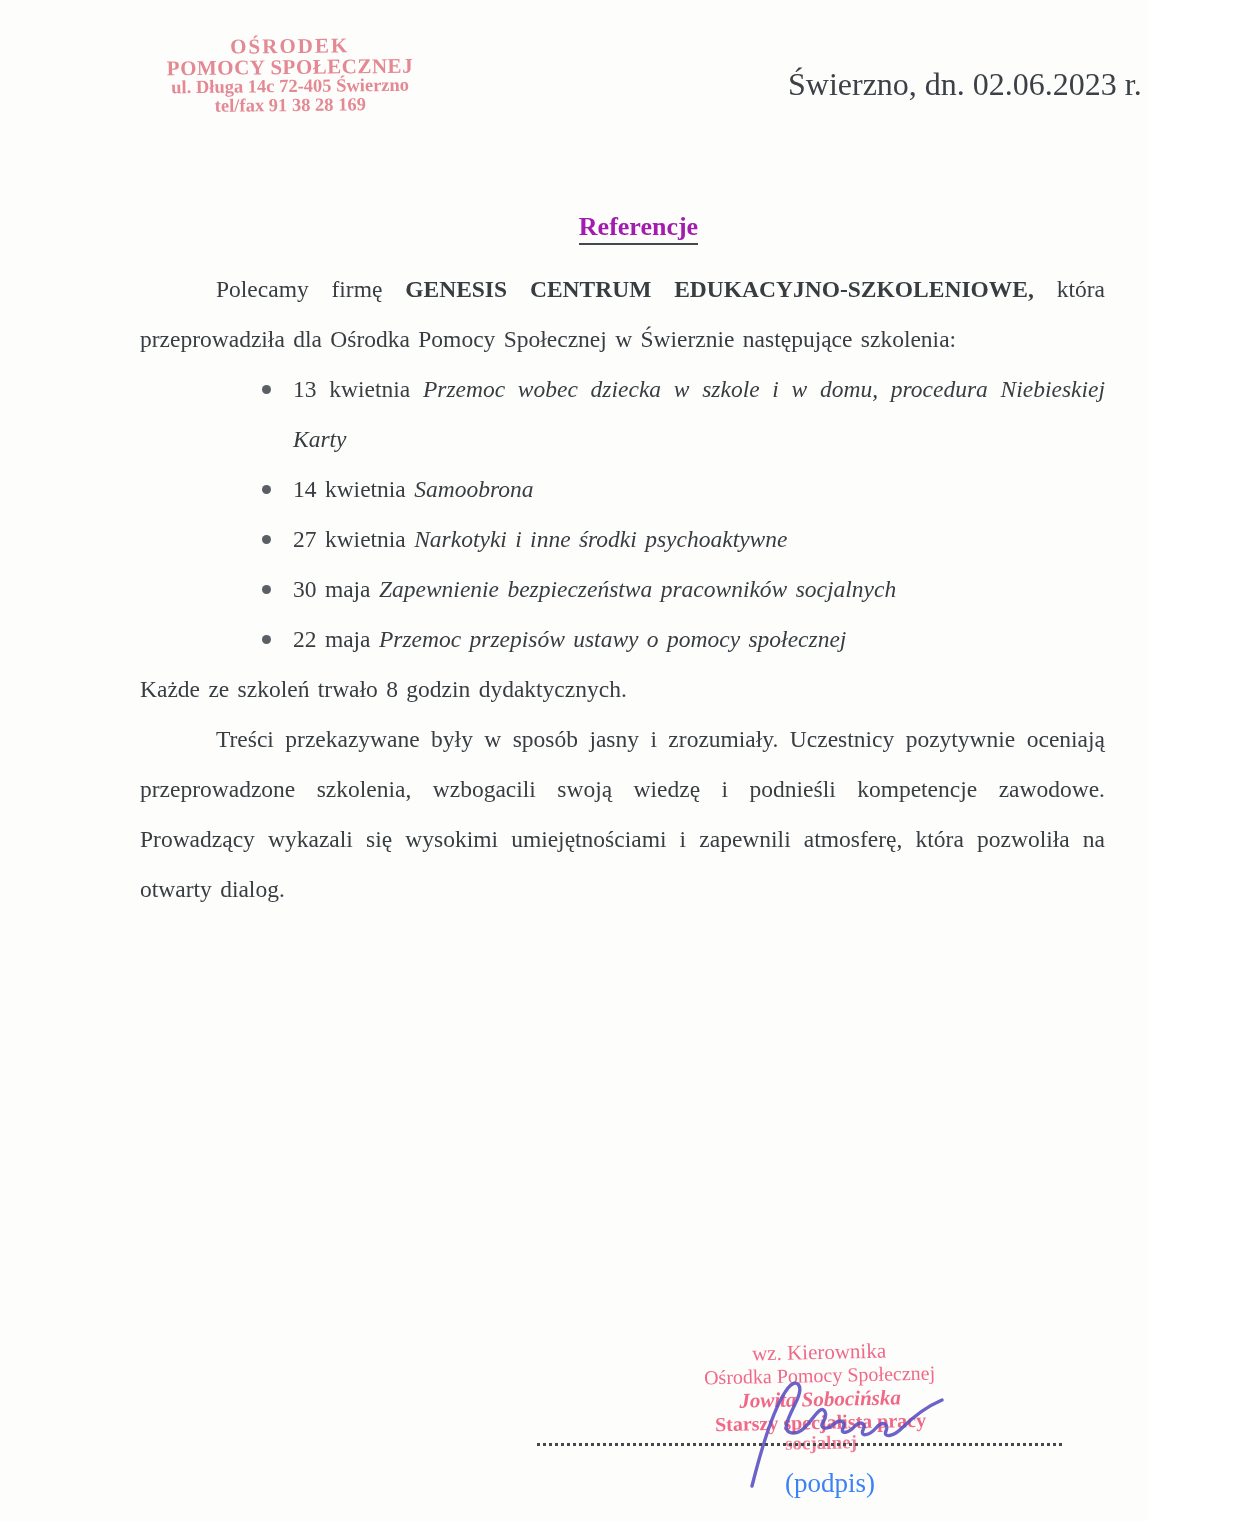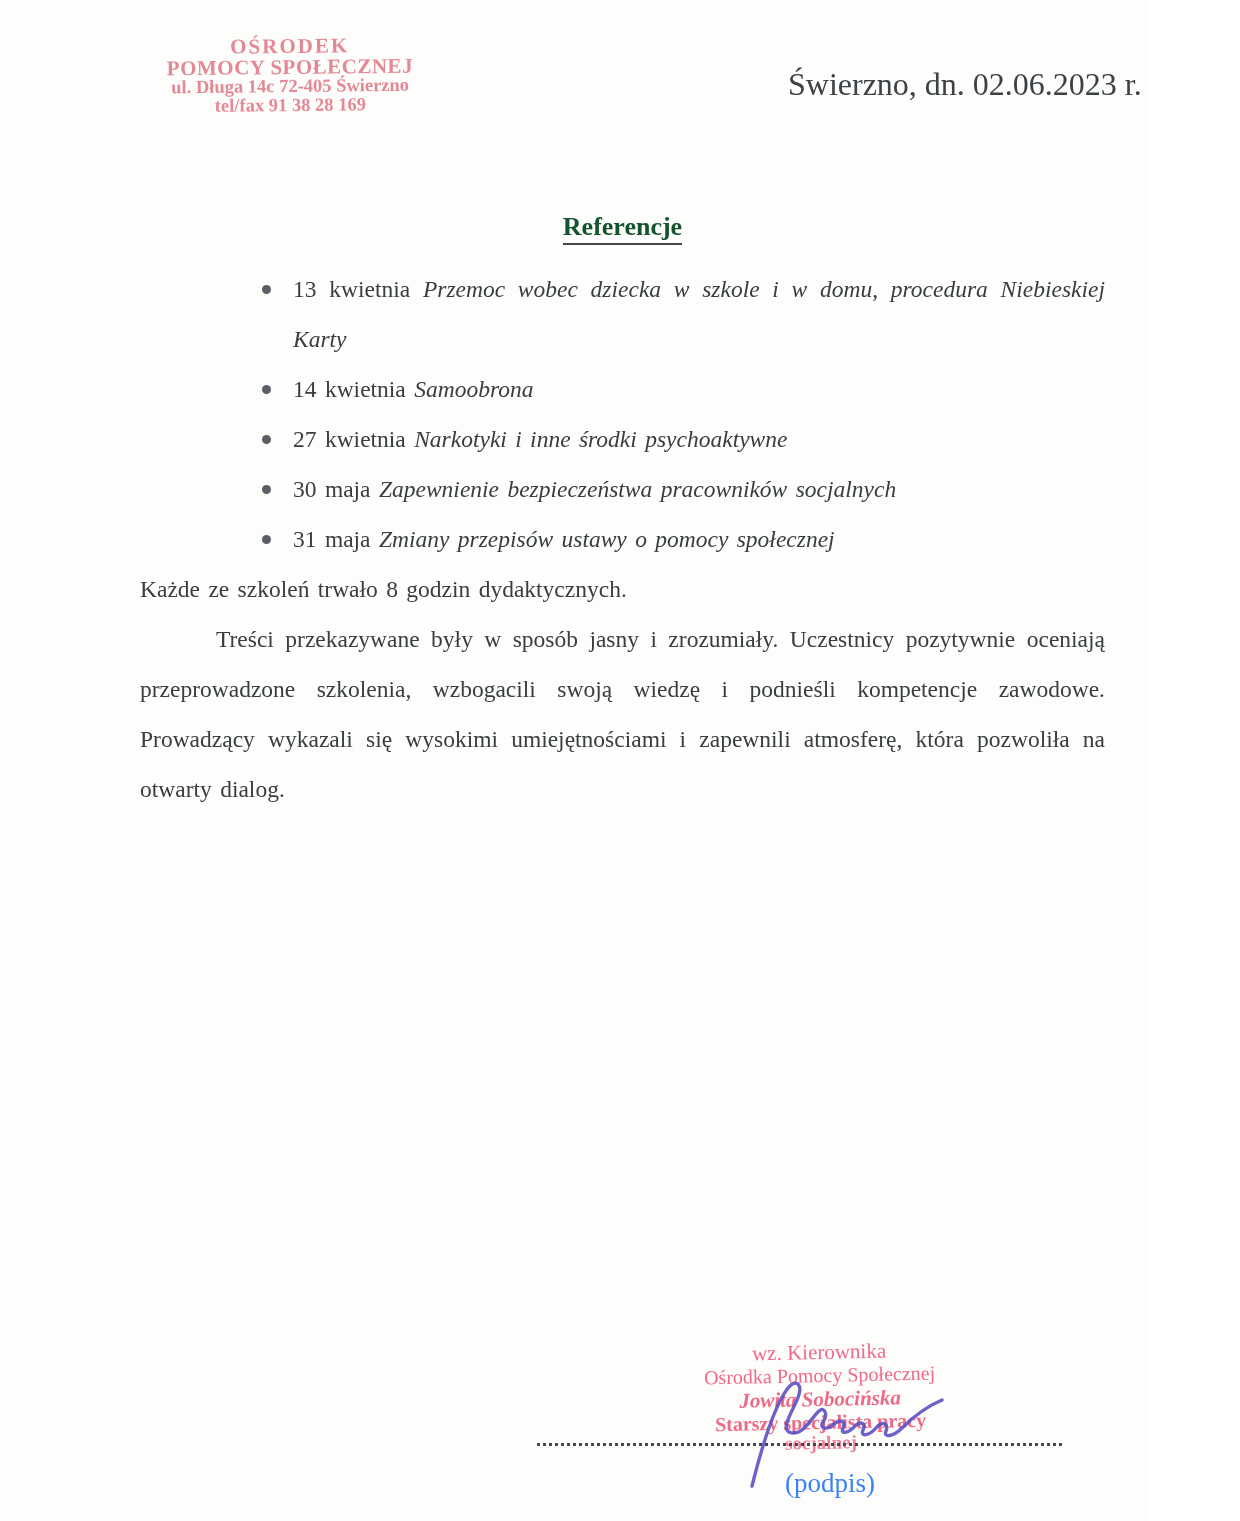--- a/index.html
+++ b/index.html
@@ -38,27 +38,27 @@
     position: absolute;
     left: 788px;
     top: 66px;
     font-size: 32px;
     color: #3c4147;
   }
 
   
   .doc-title {
     position: absolute;
-    left: 140px;
+    left: 156px;
     top: 212px;
     width: 965px;
     text-align: center;
     font-size: 26px;
     font-weight: bold;
-    color: #14532d;
+    color: #a21caf;
   }
   .doc-title span {
     border-bottom: 2.5px solid #44494e;
     padding-bottom: 2px;
   }
 
   
   .body-text {
     position: absolute;
     left: 140px;
@@ -152,27 +152,28 @@
   </div>
 
   <div class="dateline">Świerzno, dn. 02.06.2023 r.</div>
 
   <div class="doc-title">
     <span>Referencje</span>
   </div>
 
   <div class="body-text">
 
+    <p class="indent"><span>Polecamy firmę </span><strong>GENESIS CENTRUM EDUKACYJNO-SZKOLENIOWE,</strong><span> która przeprowadziła dla Ośrodka Pomocy Społecznej w Świerznie następujące szkolenia:</span></p>
 
     <ul class="trainings">
       <li><span class="bullet"></span><span>13 kwietnia</span> <em>Przemoc wobec dziecka w szkole i w domu, procedura Niebieskiej Karty</em></li>
       <li><span class="bullet"></span><span>14 kwietnia</span> <em>Samoobrona</em></li>
       <li><span class="bullet"></span><span>27 kwietnia</span> <em>Narkotyki i inne środki psychoaktywne</em></li>
       <li><span class="bullet"></span><span>30 maja</span> <em>Zapewnienie bezpieczeństwa pracowników socjalnych</em></li>
-      <li><span class="bullet"></span><span>31 maja</span> <em>Zmiany przepisów ustawy o pomocy społecznej</em></li>
+      <li><span class="bullet"></span><span>22 maja</span> <em>Przemoc przepisów ustawy o pomocy społecznej</em></li>
     </ul>
 
     <p class="p-duration">Każde ze szkoleń trwało 8 godzin dydaktycznych.</p>
 
     <p class="indent p-feedback">Treści przekazywane były w sposób jasny i zrozumiały. Uczestnicy pozytywnie oceniają przeprowadzone szkolenia, wzbogacili swoją wiedzę i podnieśli kompetencje zawodowe. Prowadzący wykazali się wysokimi umiejętnościami i zapewnili atmosferę, która pozwoliła na otwarty dialog.</p>
 
 
   </div>
 
   <div class="sig-stamp">

